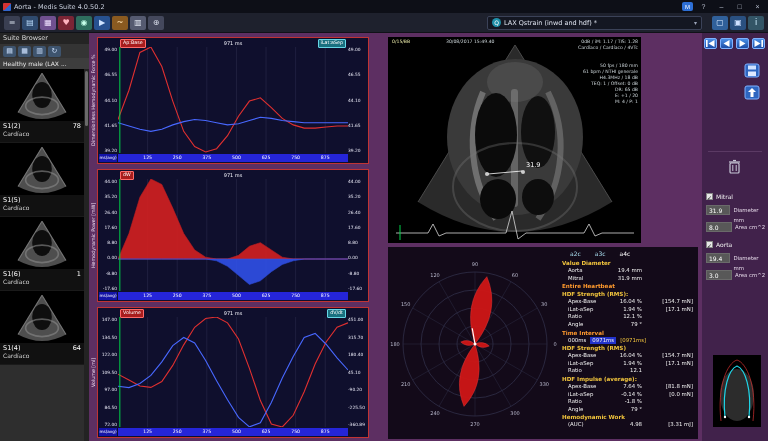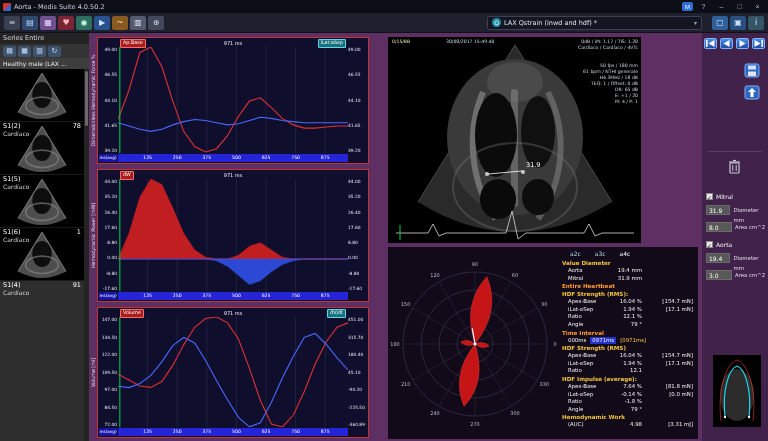--- a/index.html
+++ b/index.html
@@ -23,21 +23,21 @@
   .dd-label{font-size:6.5px;color:#dfe4ef;flex:1;white-space:nowrap;overflow:hidden}
   .dd-chev{font-size:6px;color:#9aa3b8}
 
   
   .sidebar{position:absolute;left:0;top:33px;width:89px;bottom:0;background:#2e2e2e}
   .sb-title{height:11px;line-height:11px;font-size:6.5px;color:#d8d8d8;background:#242424;padding-left:3px}
   .sb-tools{height:14px;display:flex;align-items:center;gap:2px;padding:0 3px;background:#343434}
   .sbicon{width:13px;height:11px;background:#3e546e;color:#cfe2ff;font-size:7px;border-radius:2px;display:flex;align-items:center;justify-content:center}
   .sb-study{height:11px;line-height:11px;font-size:6px;color:#e8e8e8;background:#3d3d3d;padding-left:3px;white-space:nowrap;overflow:hidden}
   .sb-list{position:absolute;top:36px;left:0;right:5px;bottom:0;overflow:hidden}
-  .series-item{height:53px;border-bottom:1px solid #1a1a1a;background:#111}
+  .series-item{height:74px;border-bottom:1px solid #1a1a1a;background:#111}
   .si-img{height:52px;background:#000;display:flex;align-items:center;justify-content:center}
   .si-img svg{width:70px;height:48px}
   .si-cap{display:flex;justify-content:space-between;font-size:6.5px;color:#fff;padding:1px 3px 0}
   .si-mod{font-size:6px;color:#cfcfcf;padding:0 3px}
   .sb-scroll{position:absolute;right:0;top:36px;bottom:0;width:5px;background:#232323}
   .sb-scroll .thumbbar{position:absolute;top:2px;left:1px;width:3px;height:55px;background:#6a6a6a;border-radius:2px}
 
   
   .main{position:absolute;left:89px;top:33px;right:66px;bottom:0;background:#5d2f62}
   .chart{position:absolute;background:#0f0f2d;border:1px solid #c03434}
@@ -126,21 +126,21 @@
       <span class="dd-chev">▾</span>
     </div>
     <div class="tbicons">
         <div class="tbicon" style="background: rgb(48, 96, 154); color: rgb(214, 232, 255);">▢</div>
         <div class="tbicon" style="background: rgb(42, 80, 128); color: rgb(207, 224, 255);">▣</div>
         <div class="tbicon" style="background: rgb(51, 85, 102); color: rgb(204, 238, 255);">i</div>
       </div>
   </div>
 
   <div class="sidebar">
-    <div class="sb-title">Series Entire</div>
+    <div class="sb-title">Suite Browser</div>
     <div class="sb-tools">
         <div class="sbicon">▤</div>
         <div class="sbicon">▦</div>
         <div class="sbicon">▥</div>
         <div class="sbicon">↻</div>
       </div>
     <div class="sb-study"><span>Healthy male (LAX ...</span></div>
     <div class="sb-list">
   <div class="series-item">
     <div class="si-img">
@@ -199,21 +199,21 @@
       <svg viewBox="0 0 60 44">
               <path d="M30,2 L8,38 Q30,50 52,38 Z" fill="#4e4e4e"></path>
               <path d="M30,2 L8,38" stroke="#777" stroke-width="1" fill="none"></path>
               <path d="M30,2 L52,38" stroke="#777" stroke-width="1" fill="none"></path>
               <ellipse cx="30" cy="22" rx="9" ry="12" fill="#0e0e0e"></ellipse>
               <ellipse cx="30" cy="32" rx="15" ry="8" fill="none" stroke="#8a8a8a" stroke-width="1.5" opacity="0.6"></ellipse>
             </svg>
     </div>
     <div class="si-cap">
             <span>S1(4)</span>
-            <span>91</span>
+            <span>64</span>
           </div>
     <div class="si-mod">Cardíaco</div>
   </div>
 </div>
     <div class="sb-scroll">
         <div class="thumbbar"></div>
       </div>
   </div>
 
   <div class="main">

